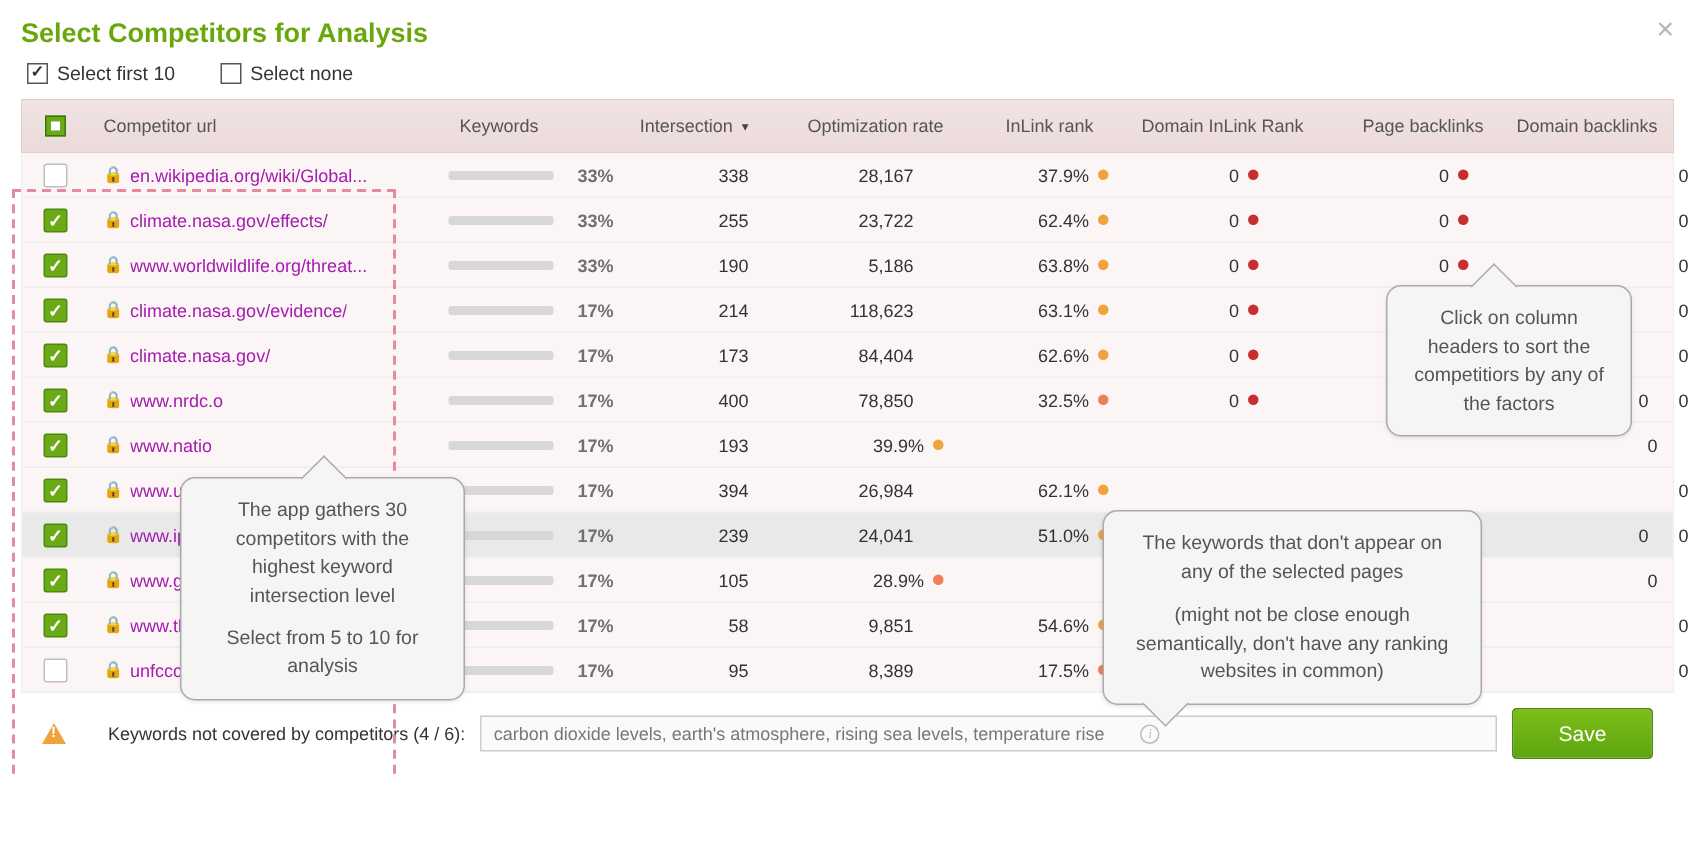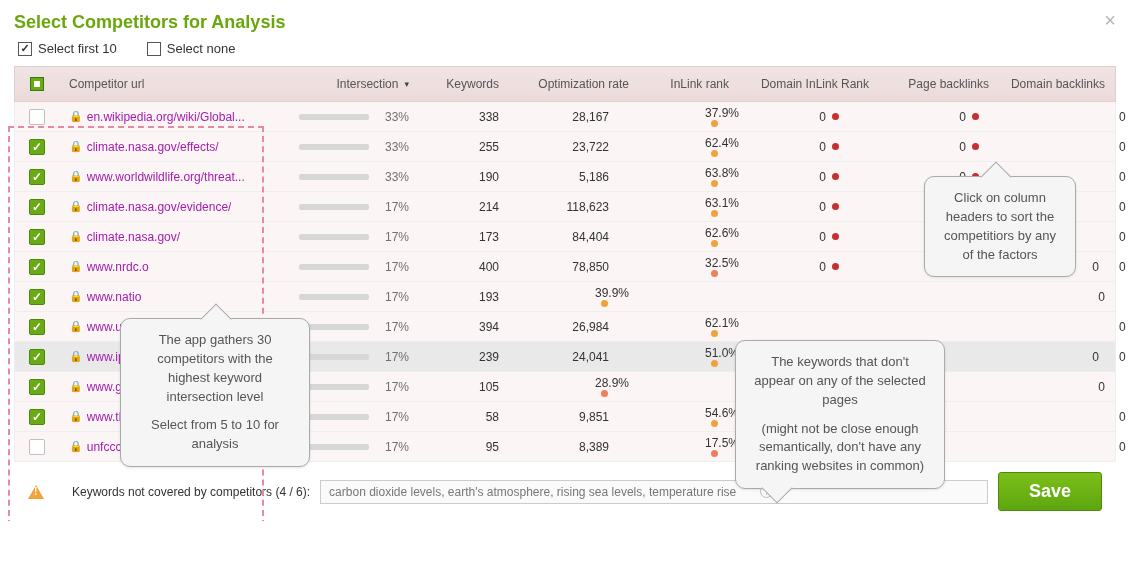--- a/index.html
+++ b/index.html
@@ -66,28 +66,28 @@
   .trow.sel-hl { background:#e9e9e9; }
   .row-chk {
     width:16px;height:16px;border:1px solid #bfbfbf;border-radius:2px;background:#fff;display:flex;align-items:center;justify-content:center;
   }
   .row-chk.on { background:#6aaa16; border-color:#4c8a0c; }
   .row-chk.on::after{ content:"✓"; color:#fff; font-size:12px; font-weight:bold;}
   .lock { color:#7aa6d6; font-size:11px; margin-right:4px;}
   .url-link { color:#a21caf; text-decoration:none; white-space:nowrap; overflow:hidden; text-overflow:ellipsis; max-width:190px; display:inline-block;}
   .bar-wrap { width:70px; height:6px; background:#d7d7d7; border-radius:2px; margin-right:8px; position:relative;}
   .bar-fill { height:100%; background:#2ea4d9; border-radius:2px;}
-  .pct-txt { color:#707070; min-width:32px; text-align:right;}
+  .pct-txt { color:#707070; min-width:32px; text-align:right;font-weight:bold;}
   .num { color:#333; }
   .dot { width:7px;height:7px;border-radius:50%; margin-left:6px; display:inline-block;}
   .dot.orange{ background:#f0a23c;}
   .dot.coral{ background:#ef7e5a;}
   .dot.red{ background:#c62f2f;}
   .inter-wrap { display:flex; align-items:center; }
-  .opt-wrap { display:flex; align-items:flex-start;flex-direction:column;}
+  .opt-wrap { display:flex; align-items:center;}
   .url-col-wrap{ display:flex; align-items:center;}
   .highlight-box {
     position:absolute; left:8px; top:126px; width:256px; height:400px;
     border:2px dashed #e58aa0; pointer-events:none;
   }
   .footer {
     display:flex; align-items:center; padding:10px 14px; gap:10px;
   }
   .warn-ico{
     width:0;height:0;border-left:8px solid transparent;border-right:8px solid transparent;border-bottom:14px solid #f0a23c;
@@ -98,21 +98,21 @@
   .kw-box{
     flex:1; border:1px solid #ccc; background:#fafafa; padding:4px 8px; color:#777; font-size:12px;
     display:flex; align-items:center; gap:24px;
   }
   .info-circ{
     width:13px;height:13px;border:1px solid #bbb;border-radius:50%;display:inline-flex;align-items:center;justify-content:center;
     color:#bbb;font-size:9px;font-style:italic;font-family:Georgia,serif;
   }
   .save-btn{
     background:linear-gradient(#7dbf1a,#5da60f); color:#fff; border:1px solid #4c8a0c;
-    padding:8px 30px; font-size:18px; font-weight:bold; border-radius:3px; cursor:pointer;
+    padding:8px 30px; font-size:14px; font-weight:normal; border-radius:3px; cursor:pointer;
   }
   .callout{
     position:absolute; background:#f5f5f5; border:1px solid #aaa; border-radius:10px;
     padding:12px 14px; color:#555; text-align:center; font-size:13px; line-height:1.45;
     box-shadow:0 1px 3px rgba(0,0,0,0.1);
   }
   .callout .arrow{
     position:absolute; width:22px;height:22px; background:#f5f5f5; border-left:1px solid #aaa; border-top:1px solid #aaa;
     transform:rotate(45deg);
   }
@@ -134,25 +134,25 @@
       <span class="chk"></span>
       <span>Select none</span>
     </label>
   </div>
 
   <div class="thead">
     <div class="col sel">
         <span class="hdr-chk"></span>
       </div>
     <div class="col url">Competitor url</div>
+    <div class="col kw">Keywords</div>
     <div class="col inter sortcol">
       <span>Intersection</span>
       <span class="sort-caret">▾</span>
     </div>
-    <div class="col kw">Keywords</div>
     <div class="col opt">Optimization rate</div>
     <div class="col ilr">InLink rank</div>
     <div class="col dilr">Domain InLink Rank</div>
     <div class="col pb">Page backlinks</div>
     <div class="col db">Domain backlinks</div>
   </div>
 
   <div class="tbody" id="tbody">
       <div class="trow pink">
         <div class="col sel">
@@ -623,23 +623,23 @@
 
 <div class="highlight-box"></div>
 
 <div class="callout" style="left:120px; top:318px; width:190px;">
   <div class="arrow" style="top:-11px; left:84px;"></div>
   <div>The app gathers 30 competitors with the highest keyword intersection level</div>
   <div style="height:10px;"></div>
   <div>Select from 5 to 10 for analysis</div>
 </div>
 
-<div class="callout" style="left:735px; top:340px; width:210px;">
+<div class="callout" style="left:735px; top:340px; width:253px;">
   <div class="arrow" style="bottom:-11px; left:30px; transform:rotate(225deg);"></div>
   <div>The keywords that don't appear on any of the selected pages</div>
   <div style="height:10px;"></div>
   <div>(might not be close enough semantically, don't have any ranking websites in common)</div>
 </div>
 
-<div class="callout" style="left:924px; top:176px; width:152px;">
+<div class="callout" style="left:924px; top:190px; width:164px;">
   <div class="arrow" style="top:-11px; left:60px;"></div>
   <div>Click on column headers to sort the competitiors by any of the factors</div>
 </div>
 
 </body></html>

